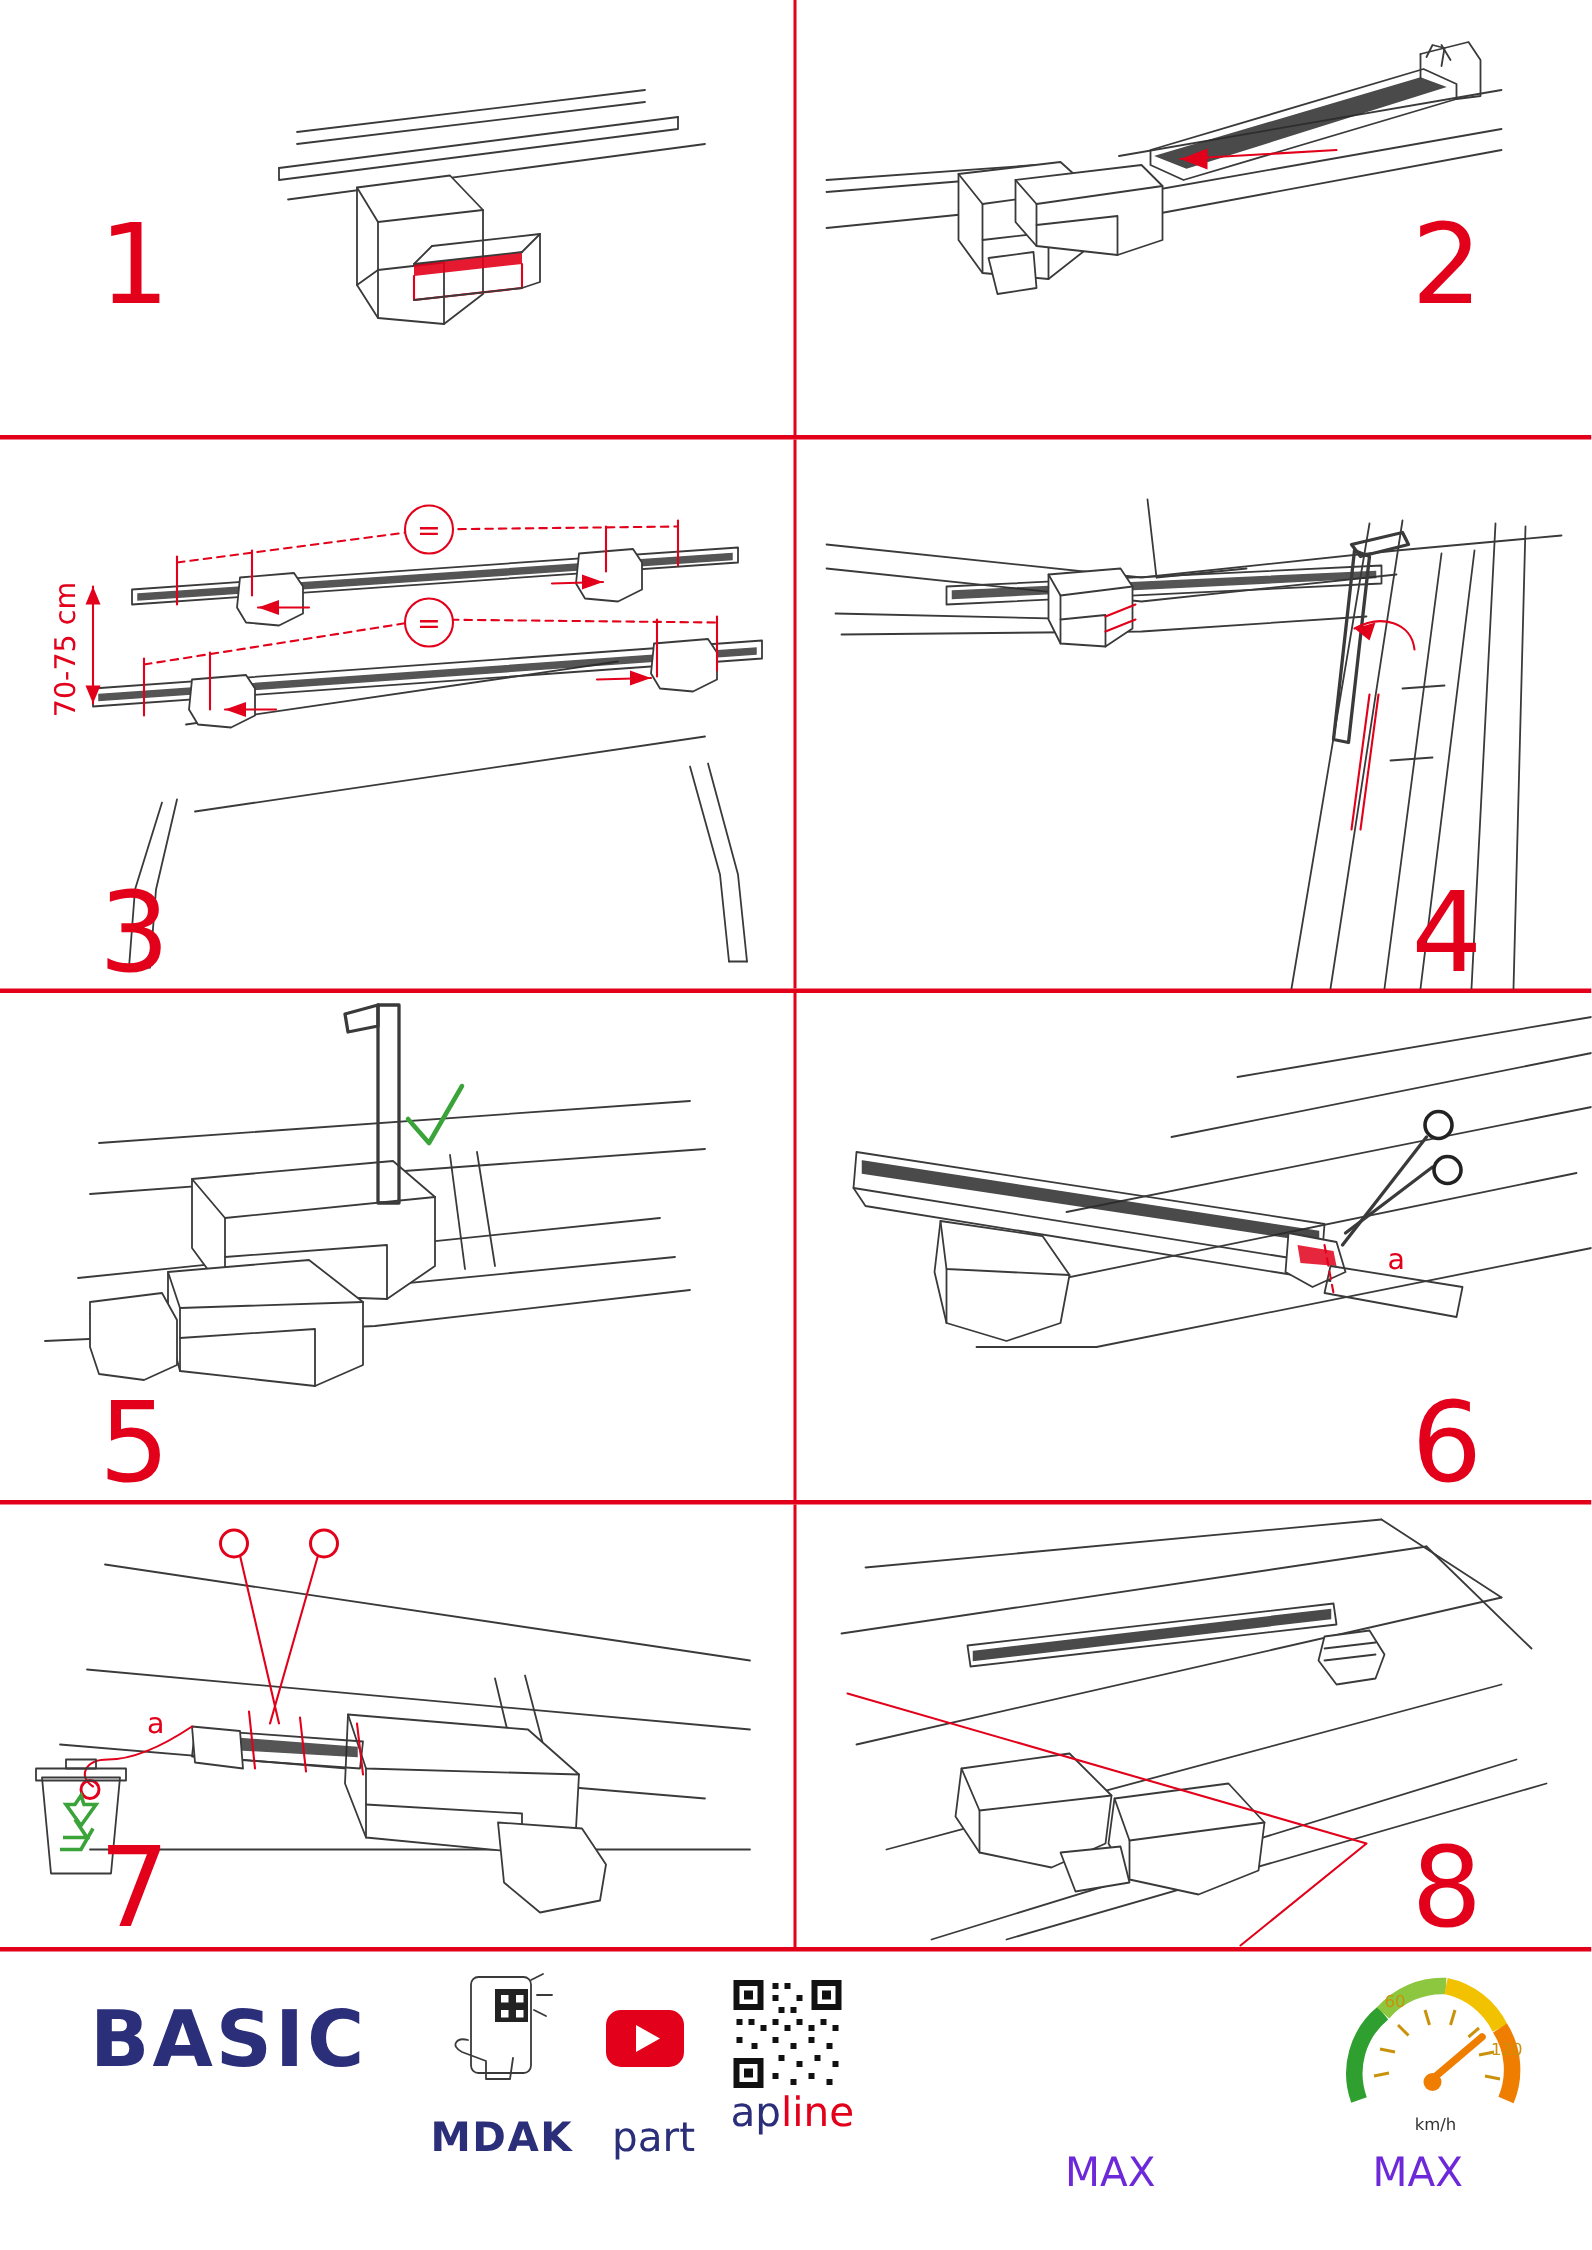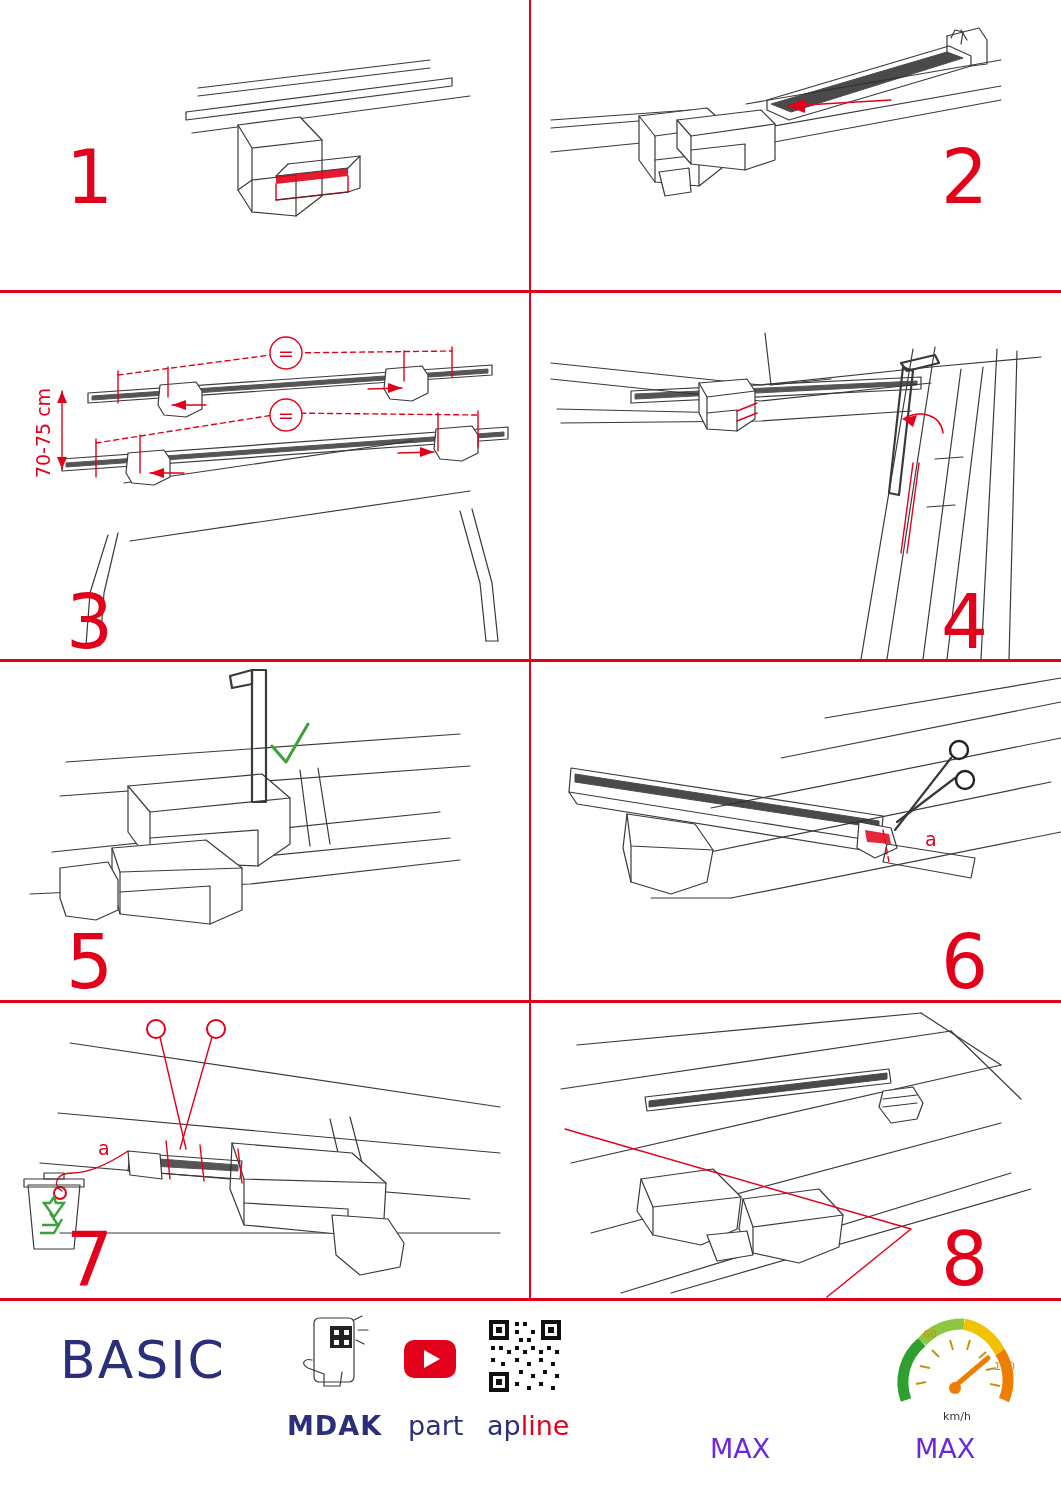--- a/index.html
+++ b/index.html
@@ -22,26 +22,26 @@
   .redf{fill:#e2001a;stroke:none;}
   .dash{stroke-dasharray:5 4;}
   .thick{stroke-width:2.2;}
   .dark{fill:#2b2b2b;stroke:#2b2b2b;}
   .grn{fill:none;stroke:#3aa33a;stroke-width:3;stroke-linecap:round;stroke-linejoin:round;}
 
   .lbl{font-family:"DejaVu Sans",sans-serif;font-size:19px;fill:#e2001a;}
 
   
   .footer{position:absolute;left:0;top:1300px;width:1061px;height:200px;}
-  .brand-basic{position:absolute;left:60px;top:30px;font-family:"DejaVu Sans",sans-serif;font-size:52px;font-weight:normal;letter-spacing:2px;color:#2b2f7a;}
+  .brand-basic{position:absolute;left:60px;top:30px;font-family:"DejaVu Sans",sans-serif;font-size:52px;font-weight:bold;letter-spacing:2px;color:#2b2f7a;}
   .brand-acc{position:absolute;left:60px;top:105px;font-family:"DejaVu Sans",sans-serif;font-size:29px;font-weight:bold;color:#2b2f7a;}
   .brand-acc .part{color:#e2001a;}
   .mdak{position:absolute;left:287px;top:110px;font-family:"DejaVu Sans",sans-serif;font-size:27px;font-weight:bold;color:#2b2f7a;letter-spacing:1px;}
   .ipqi{position:absolute;left:408px;top:110px;font-family:"DejaVu Sans",sans-serif;font-size:27px;color:#2b2f7a;}
-  .apline{position:absolute;left:487px;top:110px;font-family:"DejaVu Sans",sans-serif;font-size:27px;color:#2b2f7a;}
+  .apline{position:absolute;left:487px;top:93px;font-family:"DejaVu Sans",sans-serif;font-size:27px;color:#2b2f7a;}
   .apline .l{color:#e2001a;}
   .maxlabel{position:absolute;font-family:"DejaVu Sans",sans-serif;font-size:27px;color:#6d28d9;}
   .kgtxt{font-family:"DejaVu Sans",sans-serif;font-size:27px;font-weight:bold;fill:#e2001a;}
   .kmh{font-family:"DejaVu Sans",sans-serif;font-size:11px;fill:#333;}
   .spdnum{font-family:"DejaVu Sans",sans-serif;font-size:11px;}
 </style>
 </head>
 <body>
 
 <div class="sheet">

